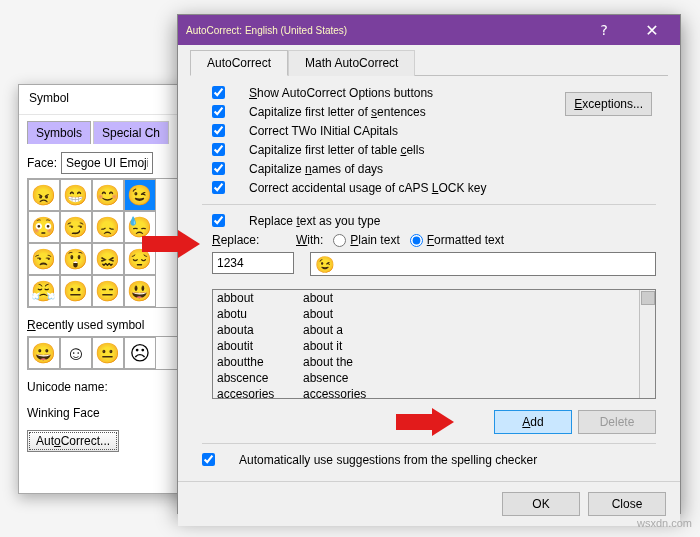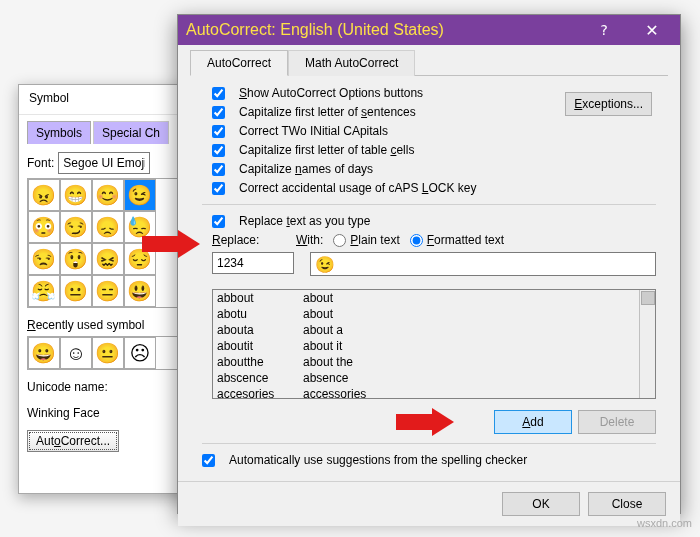--- a/index.html
+++ b/index.html
@@ -15,30 +15,30 @@
   .sym-grid{display:grid;grid-template-columns:repeat(4,32px);grid-auto-rows:32px;border:1px solid #aaa;margin-top:4px}
   .sym-cell{border:1px solid #aaa;display:flex;align-items:center;justify-content:center;font-size:20px;background:#fff}
   .sym-cell.sel{background:#0a84ff;color:#fff}
   .sym-label{margin-top:10px;font-size:12px}
   .sym-recent{display:grid;grid-template-columns:repeat(4,32px);grid-auto-rows:32px;border:1px solid #aaa;margin-top:4px}
   .sym-btn{height:22px;border:1px solid #808080;background:linear-gradient(#fff,#e8e8e8);padding:0 8px;font-size:12px;margin-top:10px;cursor:pointer;outline:1px dotted #555;outline-offset:-3px}
   
   
   .ac-dlg{position:absolute;left:177px;top:14px;width:504px;height:500px;background:#f0f0f0;border:1px solid #888;box-shadow:0 6px 20px rgba(0,0,0,.45)}
   .ac-titlebar{height:30px;background:#7a3f9d;display:flex;align-items:center;color:#fff;padding:0 8px;gap:8px}
-  .ac-titlebar .ac-title{flex:1;color:#fde047;font-size:16px}
+  .ac-titlebar .ac-title{flex:1;color:#fef9c3;font-size:10px}
   .tb-btn{width:40px;height:30px;display:flex;align-items:center;justify-content:center;color:#fff;font-size:14px}
   .tb-close{font-size:16px}
   .ac-content{padding:4px 12px 8px 12px}
   .ac-tabs{display:flex;border-bottom:1px solid #c0c0c0;gap:0}
   .ac-tab{padding:5px 16px;border:1px solid #c0c0c0;border-bottom:none;background:#f0f0f0;position:relative;top:1px;font-size:12px}
   .ac-tab.sel{background:#f0f0f0;border-bottom:1px solid #f0f0f0}
   .ac-tab:not(.sel){background:#eaeaea;border-color:#d0d0d0}
   .panel{padding:10px 12px 6px 22px;display:flex;flex-direction:column;gap:5px;position:relative}
-  label.chk{display:flex;align-items:flex-end;gap:14px;font-size:12px}
+  label.chk{display:flex;align-items:flex-start;gap:24px;font-size:12px}
   label.chk input{width:13px;height:13px}
   .u{text-decoration:underline}
   .btn{height:24px;border:1px solid #adadad;background:#e1e1e1;padding:0 8px;font-size:12px;cursor:pointer}
   .btn.primary{background:#c9e7ff;border-color:#2294e6}
   .btn[disabled]{color:#9a9a9a;cursor:default}
   .exceptions{position:absolute;right:16px;top:16px}
   .sep{height:1px;background:#d0d0d0;margin:4px 0 4px -10px}
   .repl-row{display:flex;gap:16px;}
   .repl-labels{display:flex;gap:2px;align-items:center}
   .repl-labels .col1{width:82px}
@@ -70,21 +70,21 @@
 <div class="bg-logo">wsClub</div>
 
 <div class="sym-dlg">
   <div class="sym-titlebar">Symbol</div>
   <div class="sym-tabs">
     <div class="sym-tab sel">Symbols</div>
     <div class="sym-tab">Special Ch</div>
   </div>
   <div class="sym-body">
     <div class="sym-row">
-      <span>Font:</span>
+      <span>Face:</span>
       <input type="text" style="width: 92px;" value="Segoe UI Emoji">
     </div>
     <div class="sym-grid">
       <div class="sym-cell">😠</div>
       <div class="sym-cell">😁</div>
       <div class="sym-cell">😊</div>
       <div class="sym-cell sel">😉</div>
       <div class="sym-cell">😳</div>
       <div class="sym-cell">😏</div>
       <div class="sym-cell">😞</div>

